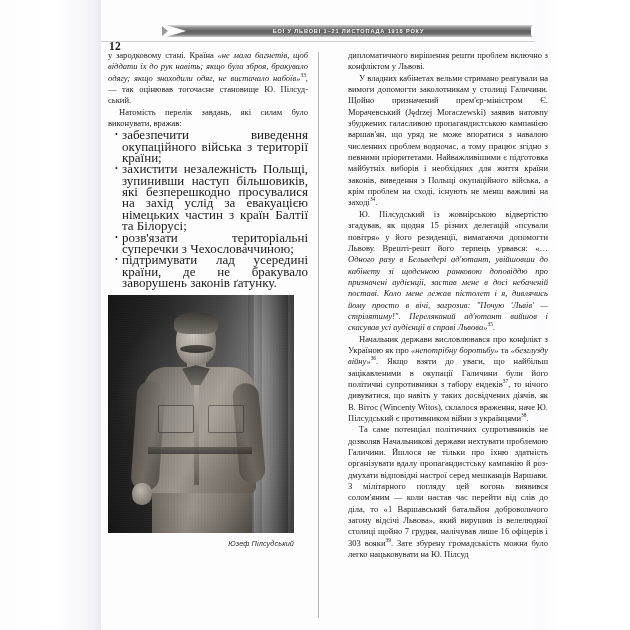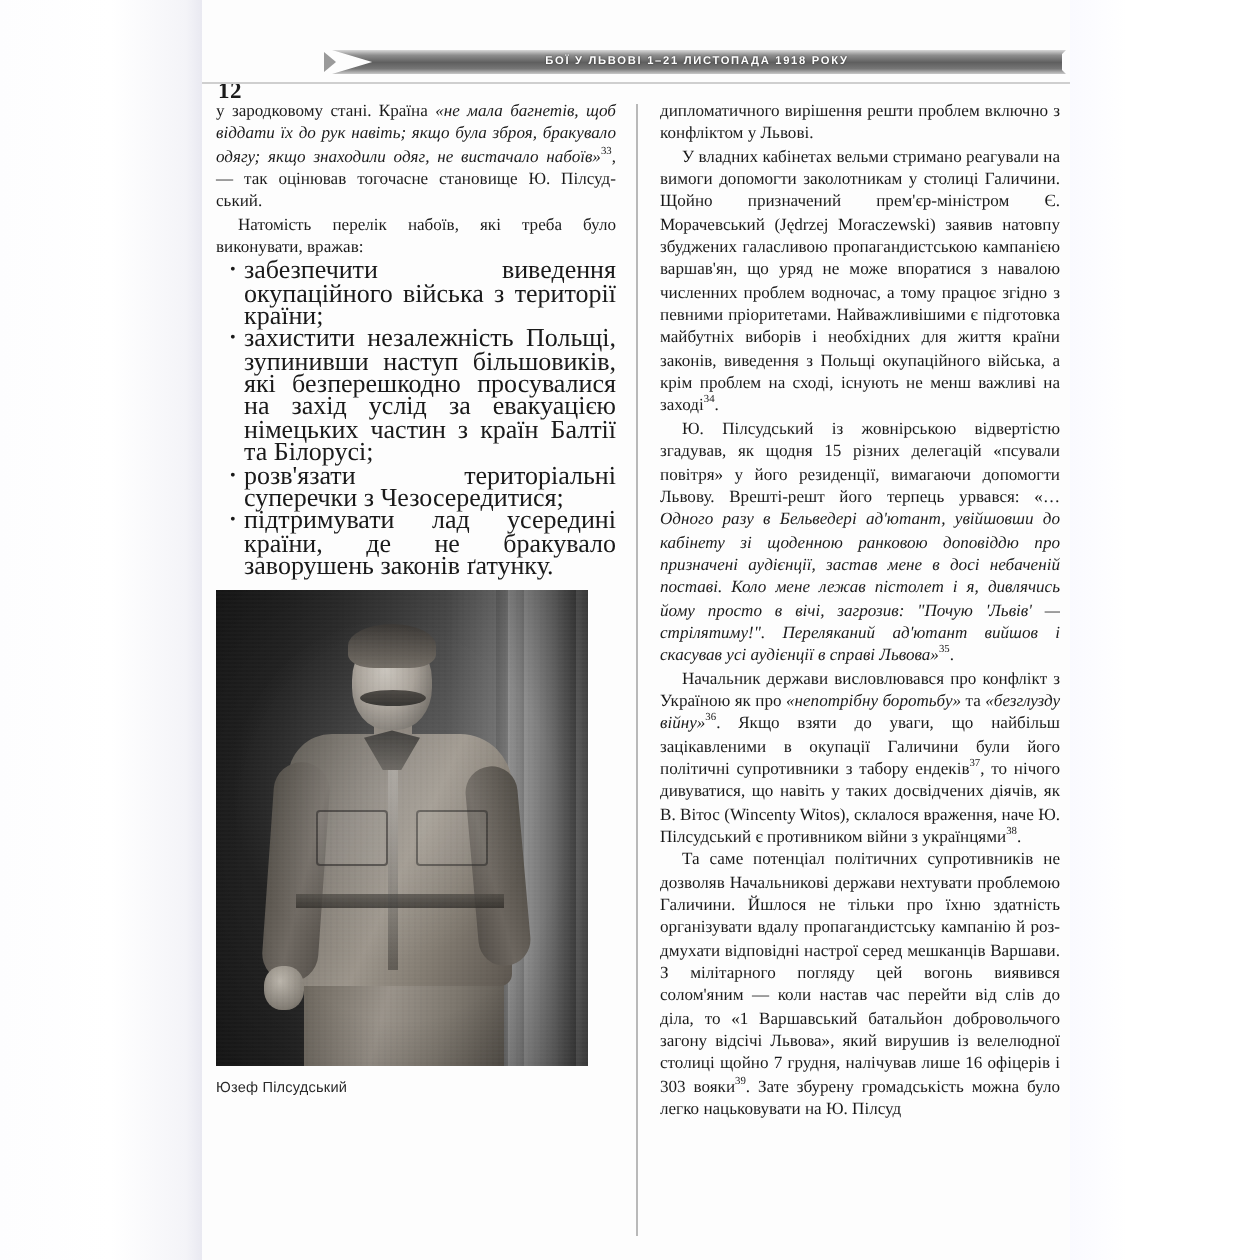--- a/index.html
+++ b/index.html
@@ -133,21 +133,21 @@
     width: 422px;
     height: 570px;
   }
   .col {
     position: absolute;
     top: 0;
     width: 200px;
     height: 570px;
   }
   .col-left  { left: 0; }
-  .col-right { left: 222px; }
+  .col-right { left: 240px; }
   .col-rule {
     position: absolute;
     left: 210px;
     top: 2px;
     width: 1px;
     height: 566px;
     background: #b9b9b9;
   }
 
   p.body {
@@ -372,25 +372,26 @@
     position: absolute;
     inset: 0;
     opacity: .16;
     background-image:
       repeating-linear-gradient(0deg, rgba(255,255,255,.10) 0 1px, rgba(0,0,0,0) 1px 2px),
       repeating-linear-gradient(90deg, rgba(0,0,0,.10) 0 1px, rgba(0,0,0,0) 1px 3px);
   }
   figcaption.cap {
     margin-top: 6px;
     width: 186px;
-    text-align: left;
+    text-align: right;
     font-family: "Liberation Sans", sans-serif;
     font-size: 7.3px;
     color: #2a2a2a;
     letter-spacing: .1px;
+    font-style: italic;
   }
 </style>
 </head>
 <body>
 
 <div id="page">
 
   <div class="gutter-shade"></div>
   <div class="page-edge-right"></div>
   <div class="paper"></div>
@@ -406,26 +407,26 @@
   </div>
   <div class="runhead-rule"></div>
 
   <div class="columns">
     <div class="col-rule"></div>
 
     <div class="col col-left">
 
       <p class="body noindent"><span>у зародковому стані. Країна </span><i>«не мала баг­нетів, щоб віддати їх до рук навіть; якщо була зброя, бракувало одягу; якщо знахо­дили одяг, не вистачало набоїв»</i><sup>33</sup><span>, — так оцінював тогочасне становище Ю. Пілсуд­ський.</span></p>
 
-      <p class="body indent">Натомість перелік набоїв, які треба було виконувати, вражав:</p>
+      <p class="body indent">Натомість перелік завдань, які силам було виконувати, вражав:</p>
 
       <ul class="tasks">
         <li>забезпечити виведення окупаційного війська з території країни;</li>
         <li>захистити незалежність Польщі, зупи­нивши наступ більшовиків, які безпере­шкодно просувалися на захід услід за ева­куацією німецьких частин з країн Балтії та Білорусі;</li>
-        <li>розв'язати територіальні суперечки з Че­зосередитися;</li>
+        <li>розв'язати територіальні суперечки з Че­хословаччиною;</li>
         <li>підтримувати лад усередині країни, де не бракувало заворушень законів ґатунку.</li>
       </ul>
 
 
       <figure class="photo">
         <div class="photo-frame">
           <div class="ph-bg"></div>
           <div class="ph-doorframe"></div>
           <div class="ph-legs"></div>
           <div class="ph-torso"></div>

